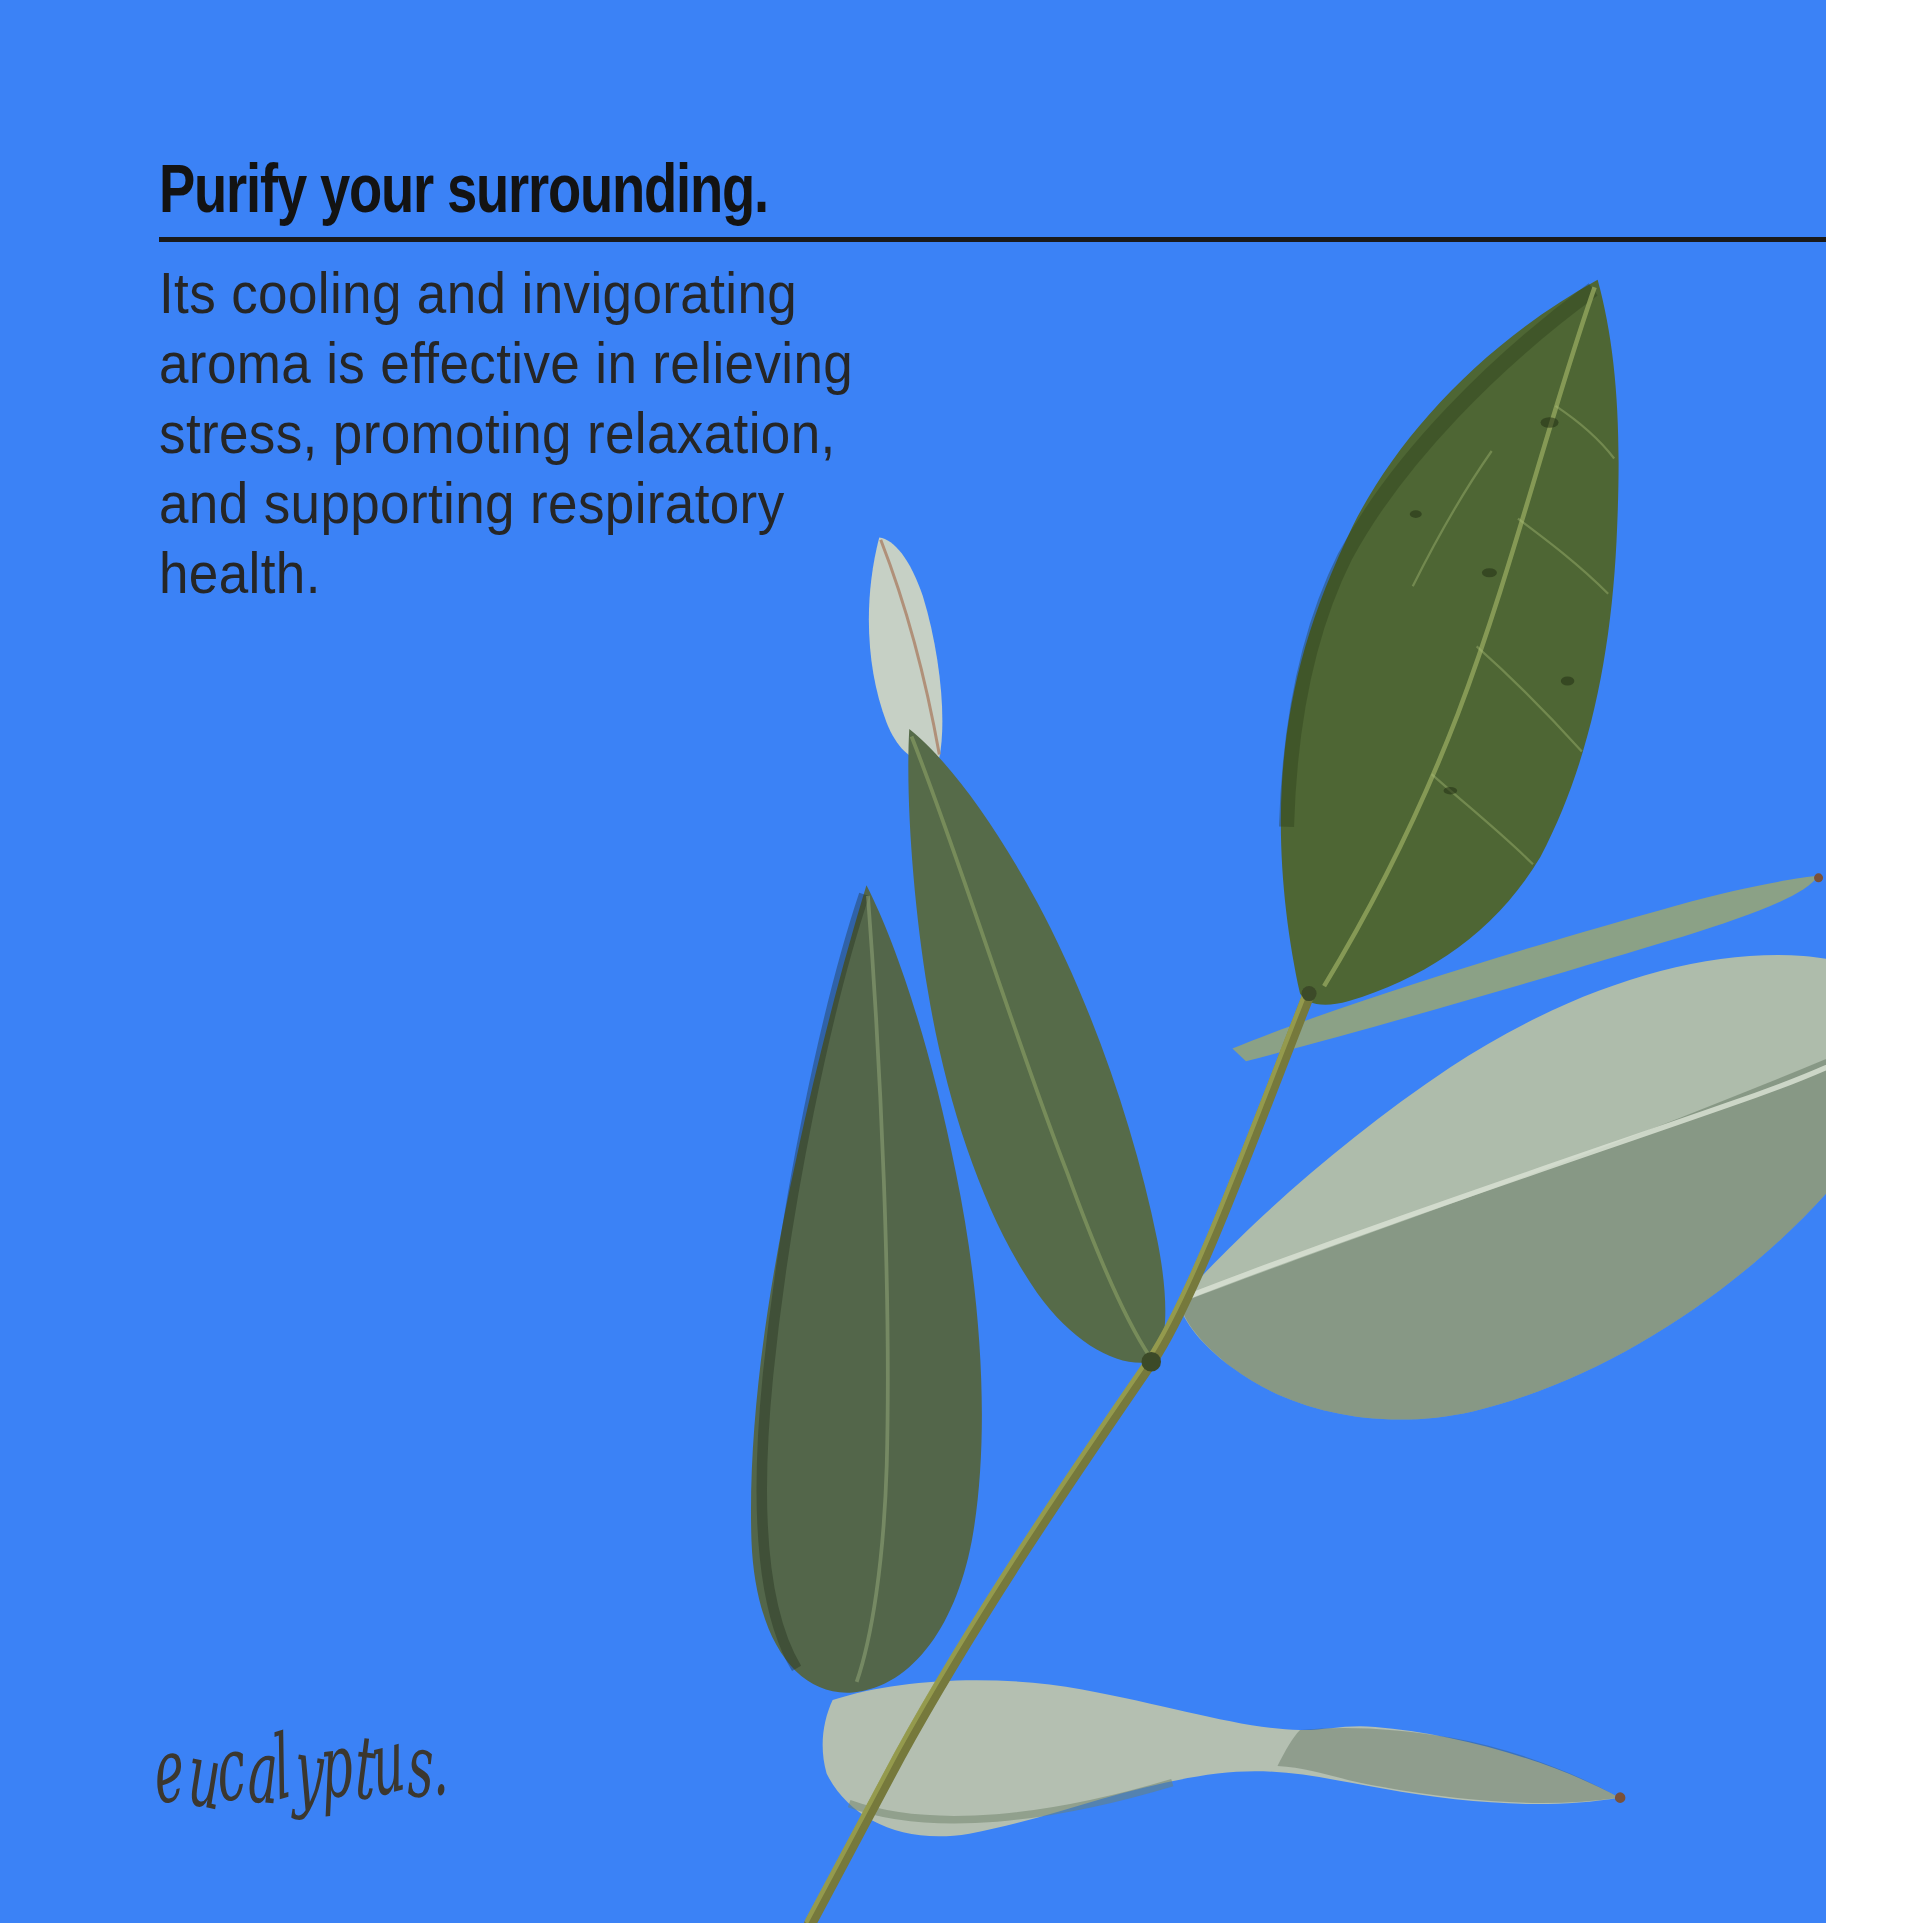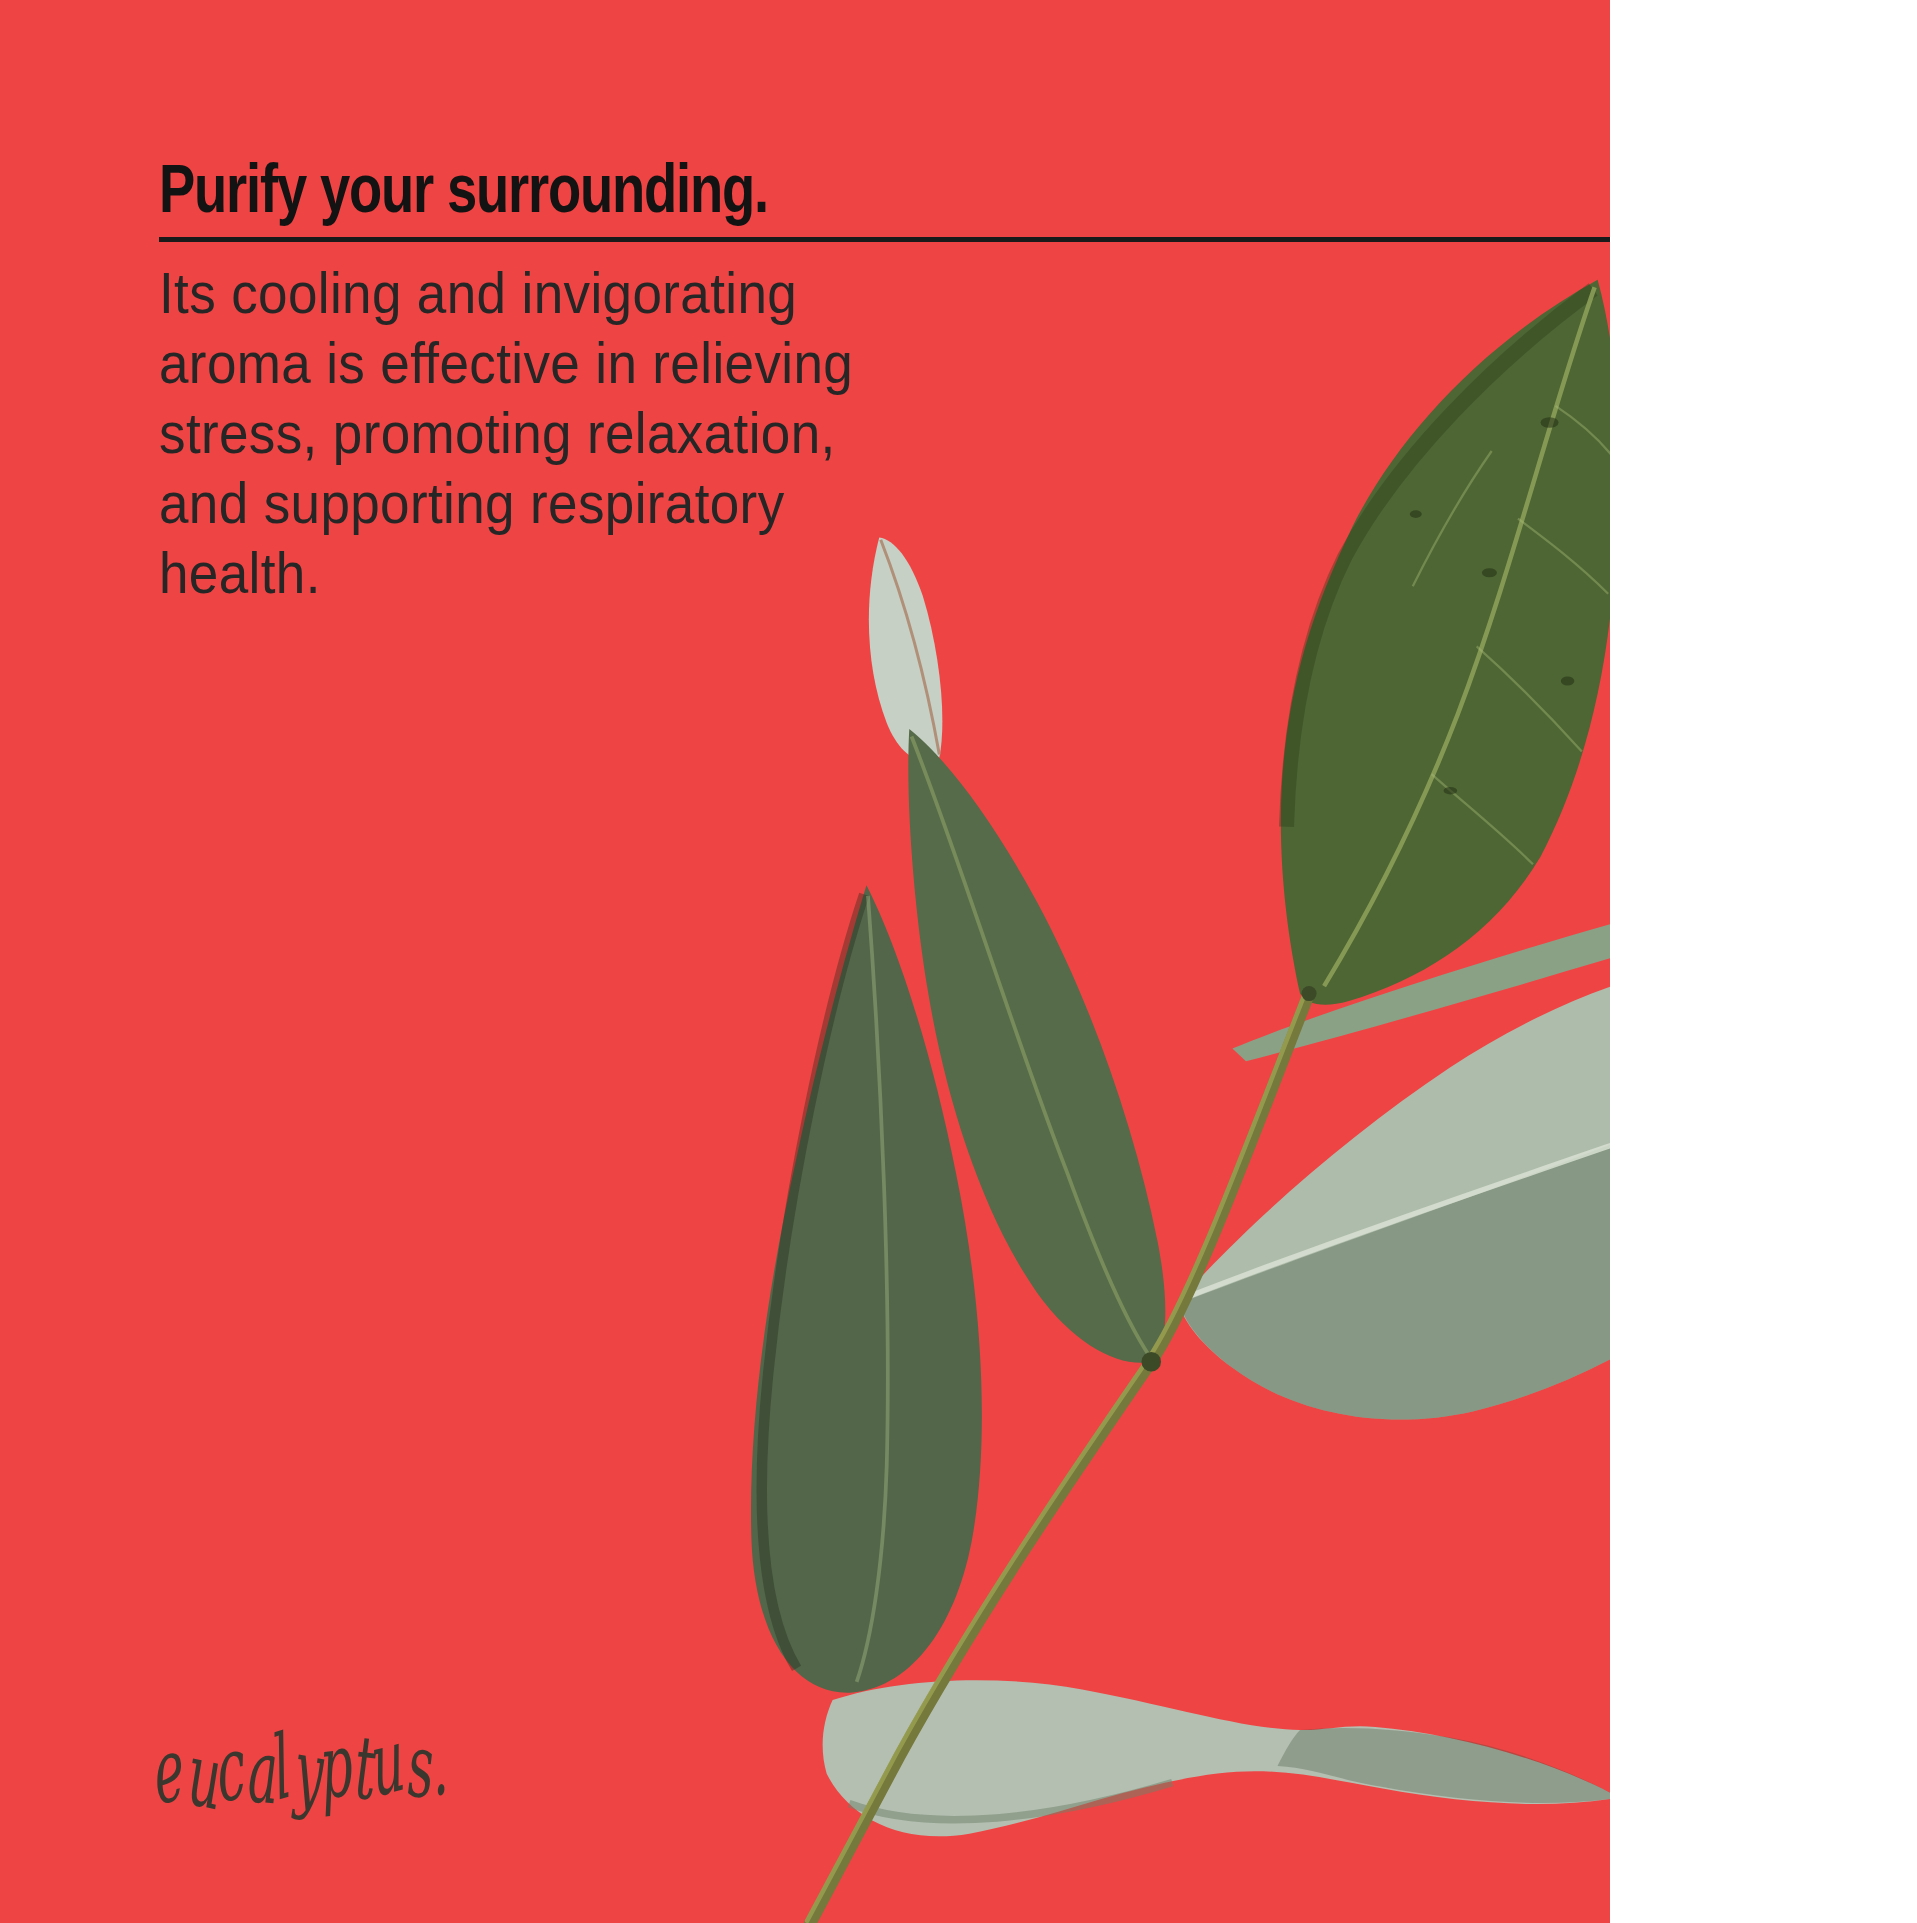--- a/index.html
+++ b/index.html
@@ -1,18 +1,18 @@
 <!DOCTYPE html>
 <html style="font-size:12px"><head>
 <meta charset="utf-8">
 <style>
   html,body { margin:0; padding:0; background:#ffffff; }
   .canvas {
-    position:relative; width:1610px; height:1924px;
-    background:#ef4444; overflow:hidden;
+    position:relative; width:1826px; height:1924px;
+    background:#3b82f6; overflow:hidden;
     font-family:"Liberation Sans", sans-serif;
   }
   
   .heading {
     position:absolute; left:159px; top:149px; margin:0;
     font-size:68px; font-weight:bold; letter-spacing:-1.5px;
     transform:scaleX(0.80); transform-origin:0 0;
     white-space:nowrap;
   }
   .rule {

